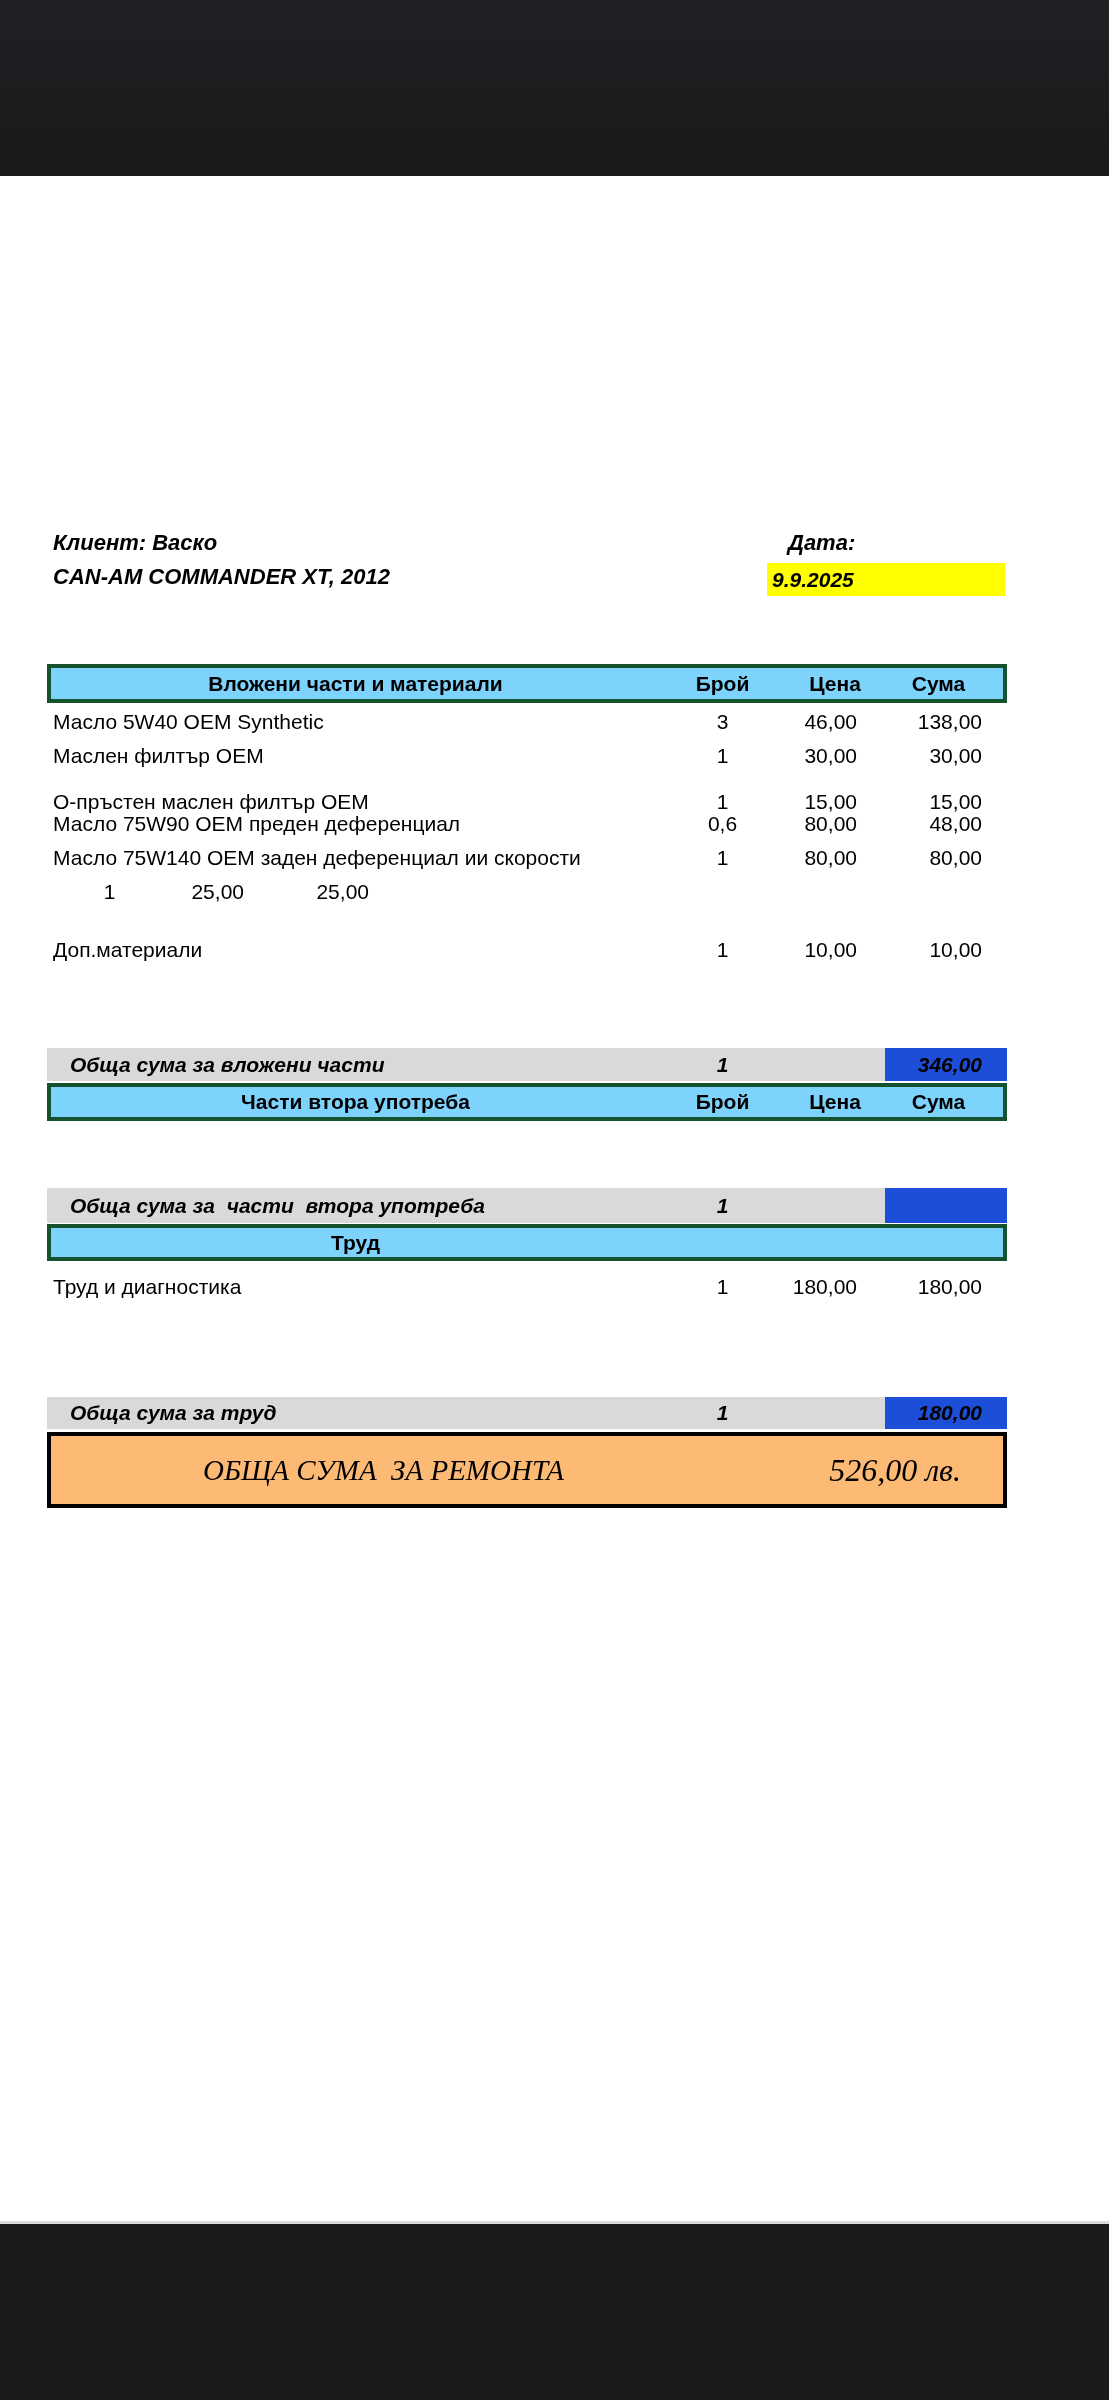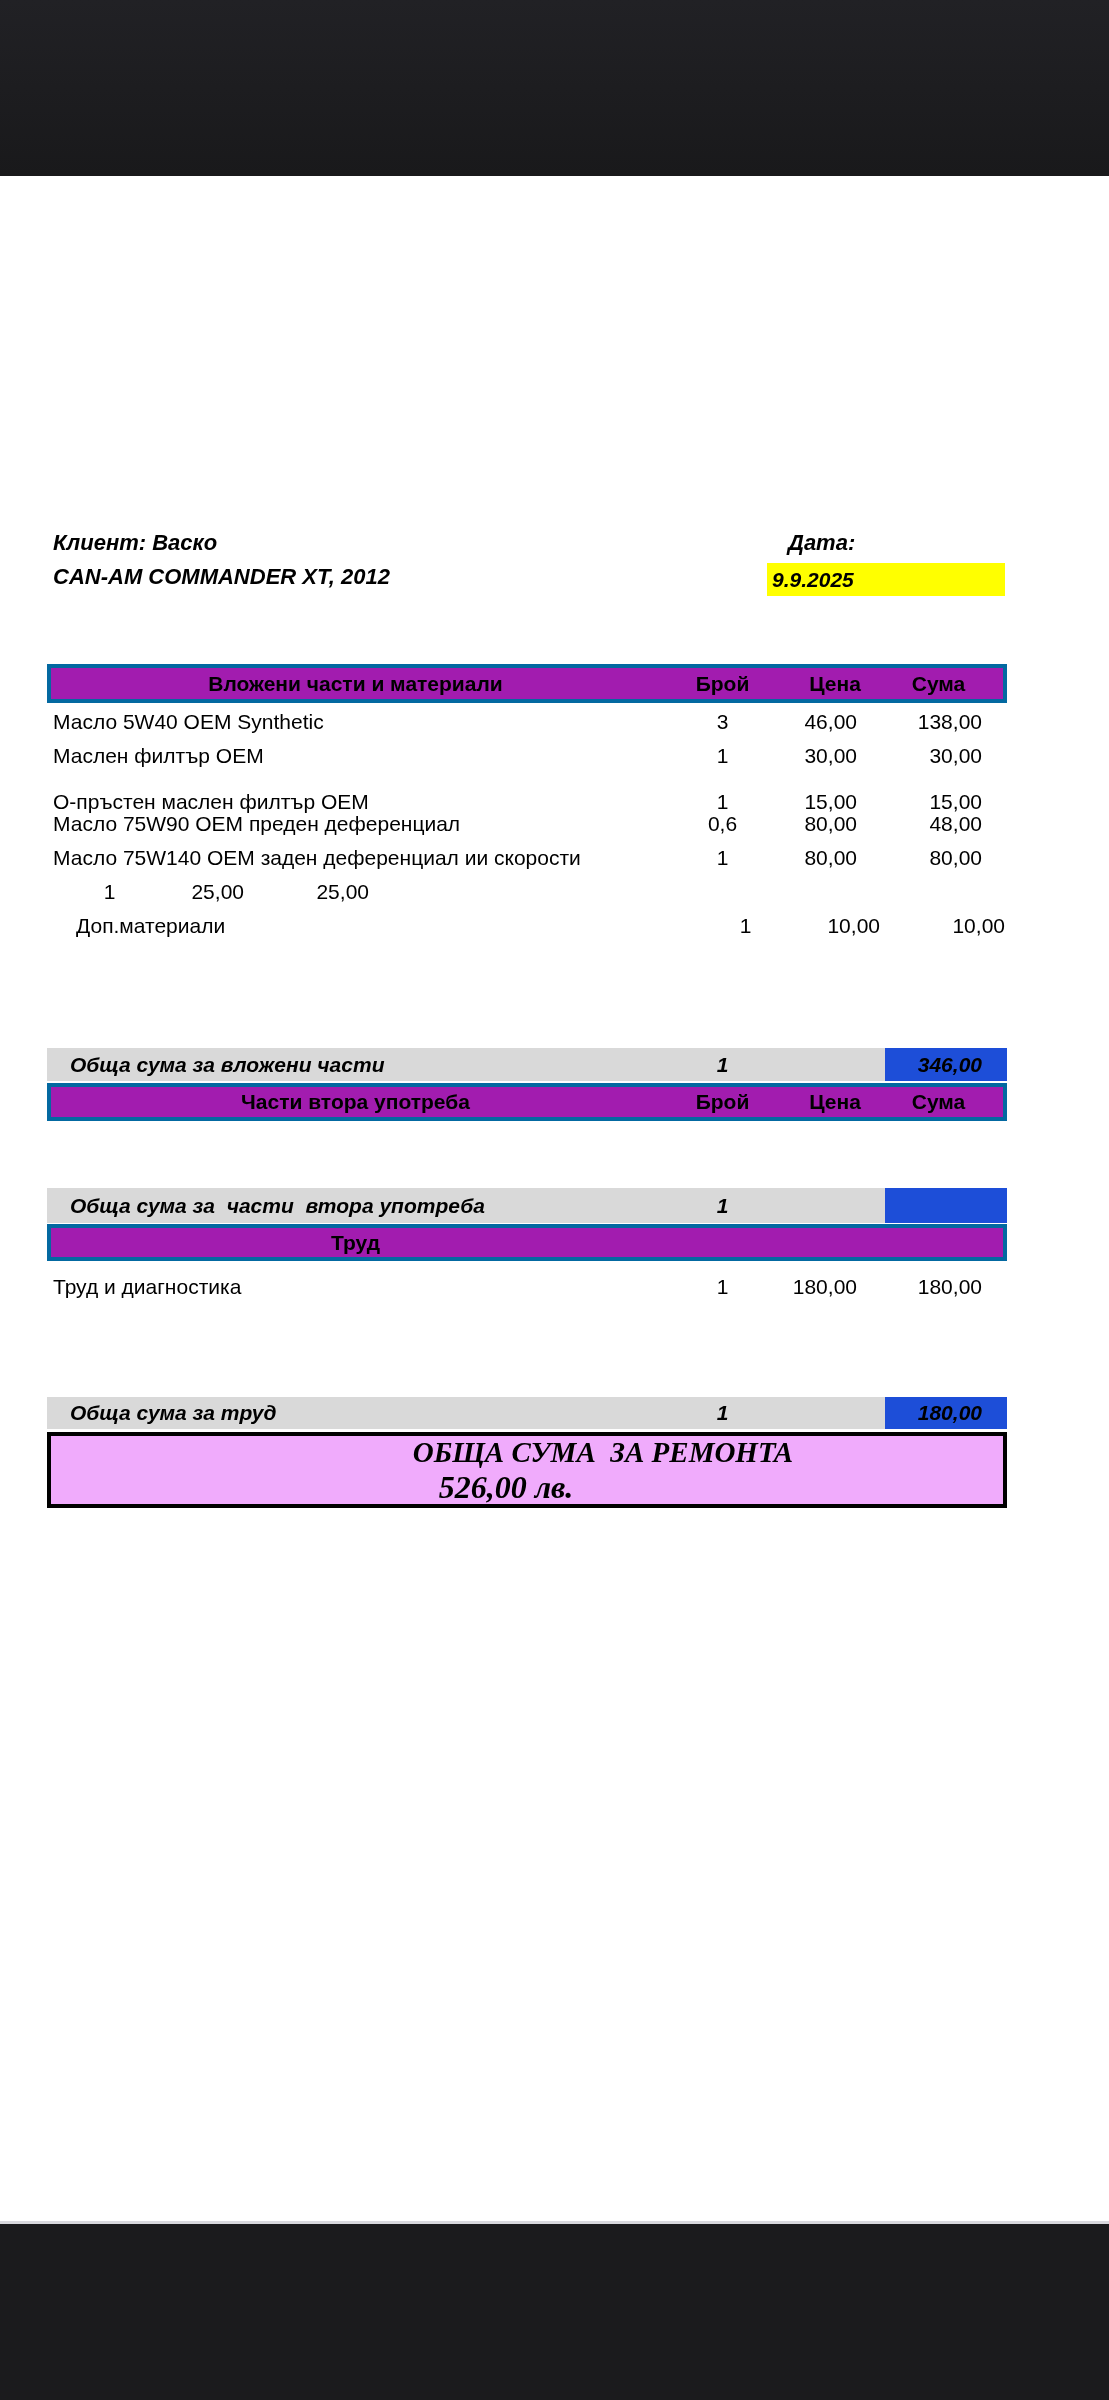--- a/index.html
+++ b/index.html
@@ -17,21 +17,21 @@
 
   .abs { position:absolute; }
 
   .hdr-line { font-weight:bold; font-style:italic; font-size:22px; line-height:26px; white-space:pre; }
   .date-box { left:767px; top:387px; width:238px; height:33px; background:#ffff00; }
   .date-box .val { font-weight:bold; font-style:italic; font-size:21px; line-height:33px; padding-left:5px; white-space:pre; }
 
   
   .tline { left:47px; width:960px; display:flex; box-sizing:border-box; }
 
-  .boxhead { border:4px solid #0369a1; background:#a21caf; }
+  .boxhead { border:4px solid #14532d; background:#7dd3fc; }
   .boxhead .cell { font-weight:bold; font-size:21px; text-align:center; white-space:pre; }
 
   .cell { box-sizing:border-box; overflow:hidden; }
   .c-desc  { width:613px; }
   .c-qty   { width:125px; text-align:center; }
   .c-price { width:100px; text-align:right; padding-right:28px; }
   .c-sum   { width:122px; text-align:right; padding-right:25px; }
   .boxhead .c-desc { width:609px; }
   .boxhead .c-sum  { width:118px; padding-right:11px; text-align:center; }
   .boxhead .c-price{ padding-right:0; text-align:center; }
@@ -39,23 +39,23 @@
   .datarow { font-size:21px; }
   .datarow .c-desc { padding-left:6px; white-space:pre; }
 
   .sumrow { font-weight:bold; font-style:italic; font-size:21px; }
   .sumrow .cell { background:#d9d9d9; }
   .sumrow .c-desc { padding-left:23px; white-space:pre; }
   .sumrow .c-sum { background:#1d4ed8; }
 
   .grand {
     left:47px; top:1256px; width:960px; height:76px;
-    background:#f0abfc; border:4px solid #000; box-sizing:border-box;
+    background:#fdba74; border:4px solid #000; box-sizing:border-box;
     display:flex; align-items:center; justify-content:space-between;
-    font-family:"Liberation Serif", serif; font-weight:bold; font-style:italic;flex-direction:column;
+    font-family:"Liberation Serif", serif; font-weight:normal; font-style:italic;
   }
   .grand .g-label { margin-left:152px; font-size:29px; white-space:pre; }
   .grand .g-value { margin-right:42px; font-size:32px; white-space:pre; }
 </style>
 </head>
 <body>
 
 <div class="screen">
 
   <div class="bezel top abs"></div>
@@ -104,21 +104,21 @@
       <div class="cell c-desc">Масло 75W140 ОЕМ заден деференциал ии скорости</div>
       <div class="cell c-qty">1</div>
       <div class="cell c-price">80,00</div>
       <div class="cell c-sum">80,00</div>
     </div>
     <div class="abs tline datarow" style="top:699px; height:34px; line-height:34px;">
       <div class="cell c-qty">1</div>
       <div class="cell c-price">25,00</div>
       <div class="cell c-sum">25,00</div>
     </div>
-    <div class="abs tline datarow" style="top:733px; height:34px; line-height:34px;margin-left:23px;">
+    <div class="abs tline datarow" style="top:757px; height:34px; line-height:34px;">
       <div class="cell c-desc">Доп.материали</div>
       <div class="cell c-qty">1</div>
       <div class="cell c-price">10,00</div>
       <div class="cell c-sum">10,00</div>
     </div>
 
     <div class="abs tline sumrow" style="top:872px; height:33px; line-height:33px;">
       <div class="cell c-desc">Обща сума за вложени части</div>
       <div class="cell c-qty">1</div>
       <div class="cell c-price"></div>

